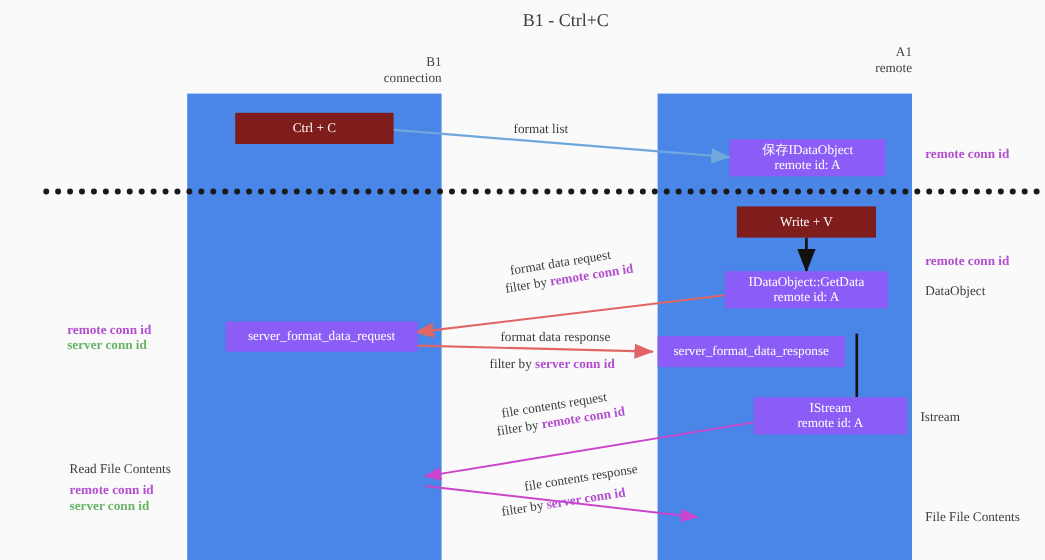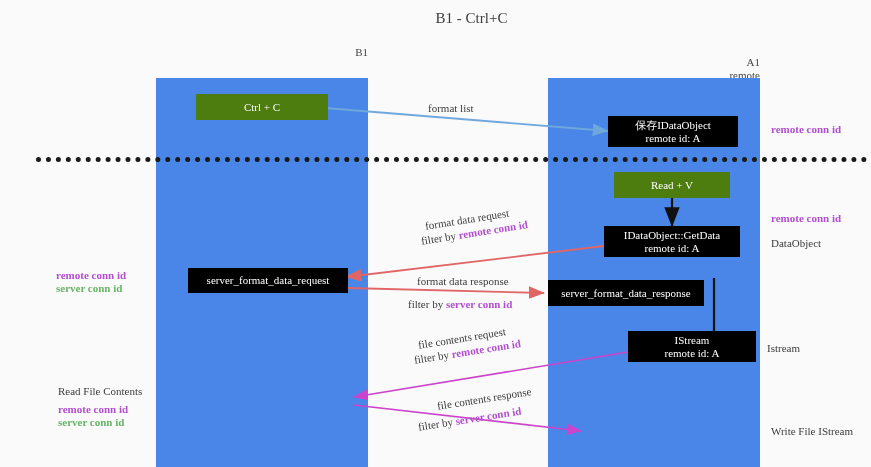--- a/index.html
+++ b/index.html
@@ -25,21 +25,21 @@
 
   .col-head {
     position: absolute;
     text-align: right;
     font-size: 11px;
     color: #444444;
     line-height: 13px;
     width: 212px;
   }
   #head-left  { left: 120px; top: 46px; }
-  #head-right { left: 512px; top: 56px; }
+  #head-right { left: 512px; top: 38px; }
 
   .title {
     position: absolute;
     left: 0;
     top: 8px;
     width: 871px;
     text-align: center;
     font-size: 15px;
     color: #3c3c3c;
     line-height: 20px;
@@ -51,22 +51,22 @@
     display: flex;
     flex-direction: column;
     align-items: center;
     justify-content: center;
     color: #ffffff;
     font-size: 11px;
     line-height: 13px;
     text-align: center;
     padding: 2px 4px;
   }
-  .box.green  { background: #4d7c0f; }
-  .box.orange { background: #000000; }
+  .box.green  { background: #7f1d1d; }
+  .box.orange { background: #8b5cf6; }
   .box .l2 { font-size: 11px; }
 
   .sep {
     position: absolute;
     left: 0;
     top: 157px;
     width: 871px;
     height: 0;
     border-top: 5px dotted #1a1a1a;
   }
@@ -99,20 +99,21 @@
 <body>
 
 <div id="stage">
 
   <div class="title">
     <div>B1 - Ctrl+C</div>
   </div>
 
   <div class="col-head" id="head-left">
     <div>B1</div>
+    <div>connection</div>
   </div>
   <div class="col-head" id="head-right">
     <div>A1</div>
     <div>remote</div>
   </div>
 
   <div class="col-band" id="band-left"></div>
   <div class="col-band" id="band-right"></div>
 
   <svg class="wires" viewBox="0 0 871 467">
@@ -150,21 +151,21 @@
   <div class="box green" style="left:160px; top:94px; width:132px; height:26px;">
     <div>Ctrl + C</div>
   </div>
 
   <div class="box orange" style="left:572px; top:116px; width:130px; height:31px;">
     <div>保存IDataObject</div>
     <div class="l2">remote id: A</div>
   </div>
 
   <div class="box green" style="left:578px; top:172px; width:116px; height:26px;">
-    <div>Read + V</div>
+    <div>Write + V</div>
   </div>
 
   <div class="box orange" style="left:568px; top:226px; width:136px; height:31px;align-items:center;">
     <div>IDataObject::GetData</div>
     <div class="l2">remote id: A</div>
   </div>
 
   <div class="box orange" style="left:512px; top:280px; width:156px; height:26px;">
     <div>server_format_data_response</div>
   </div>
@@ -207,21 +208,21 @@
     <span>file contents response</span>
   </div>
   <div class="lbl rot" style="left:381px; top:420px;">
     <span>filter by </span><span class="purple">server conn id</span>
   </div>
 
   <div class="lbl purple" style="left:735px; top:122px;">remote conn id</div>
   <div class="lbl purple" style="left:735px; top:211px;">remote conn id</div>
   <div class="lbl" style="left:735px; top:236px;">DataObject</div>
   <div class="lbl" style="left:731px; top:341px;">Istream</div>
-  <div class="lbl" style="left:735px; top:424px;">Write File IStream</div>
+  <div class="lbl" style="left:735px; top:424px;">File File Contents</div>
 
   <div class="lbl purple" style="left:20px; top:268px;">remote conn id</div>
   <div class="lbl green-t" style="left:20px; top:281px;">server conn id</div>
 
   <div class="lbl" style="left:22px; top:384px;text-align:right;">Read File Contents</div>
   <div class="lbl purple" style="left:22px; top:402px;">remote conn id</div>
   <div class="lbl green-t" style="left:22px; top:415px;">server conn id</div>
 
 </div>
 

